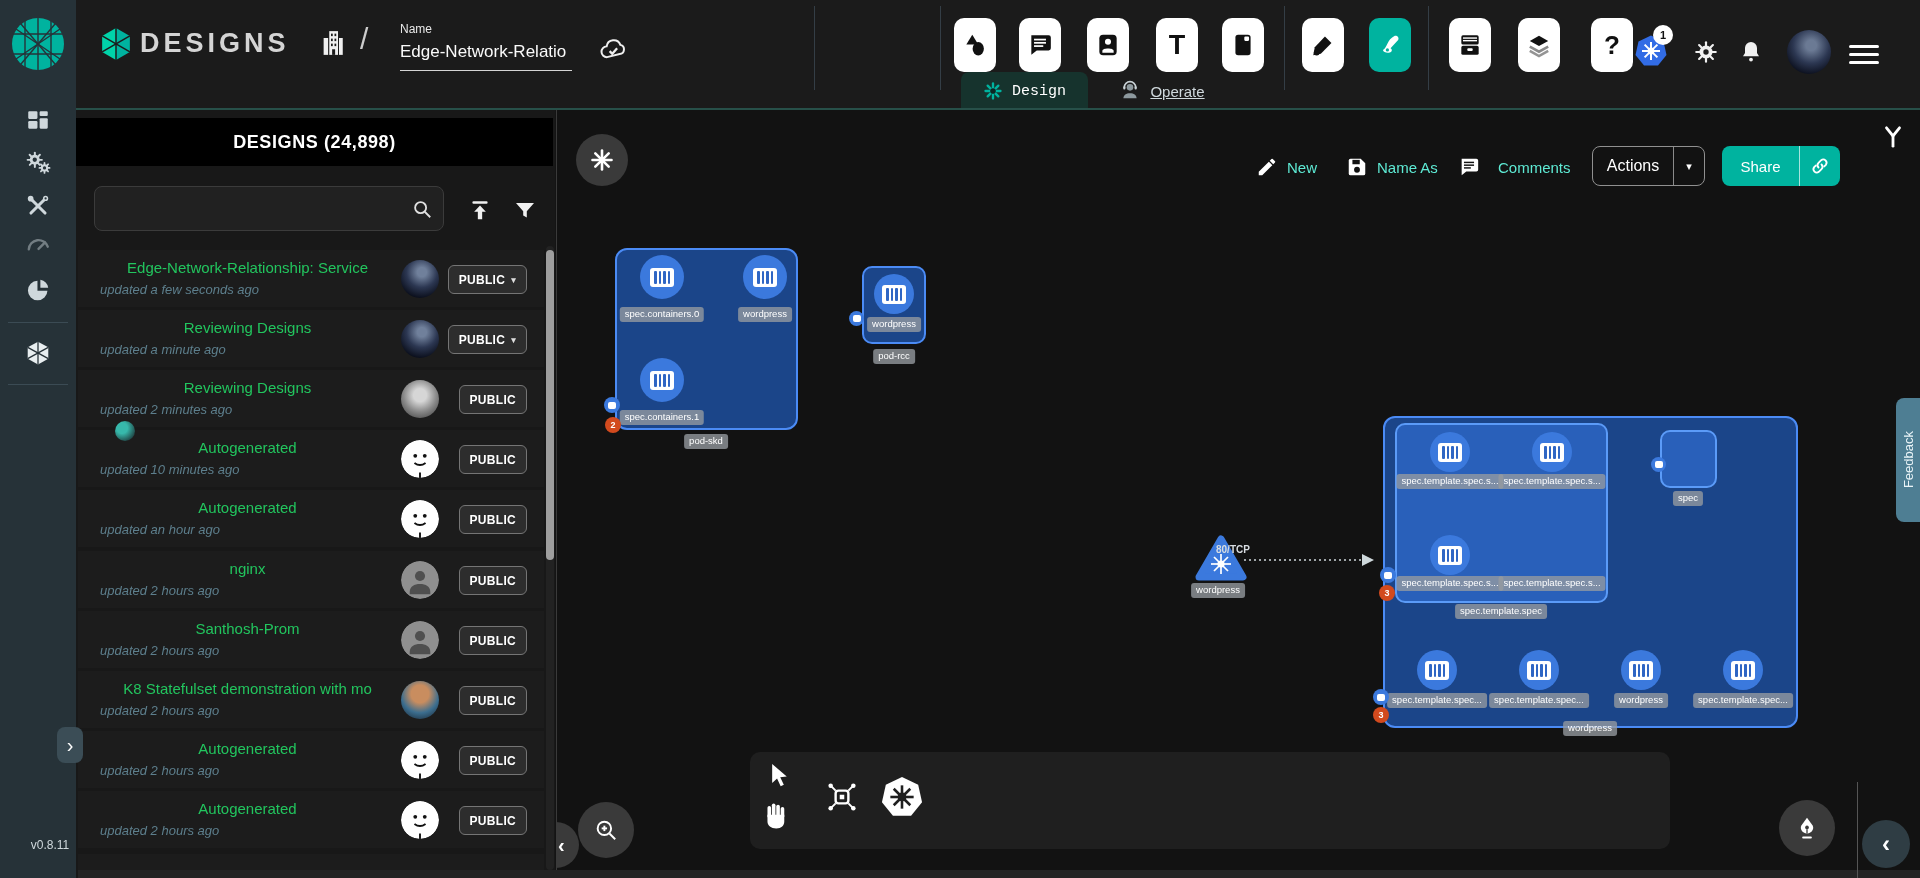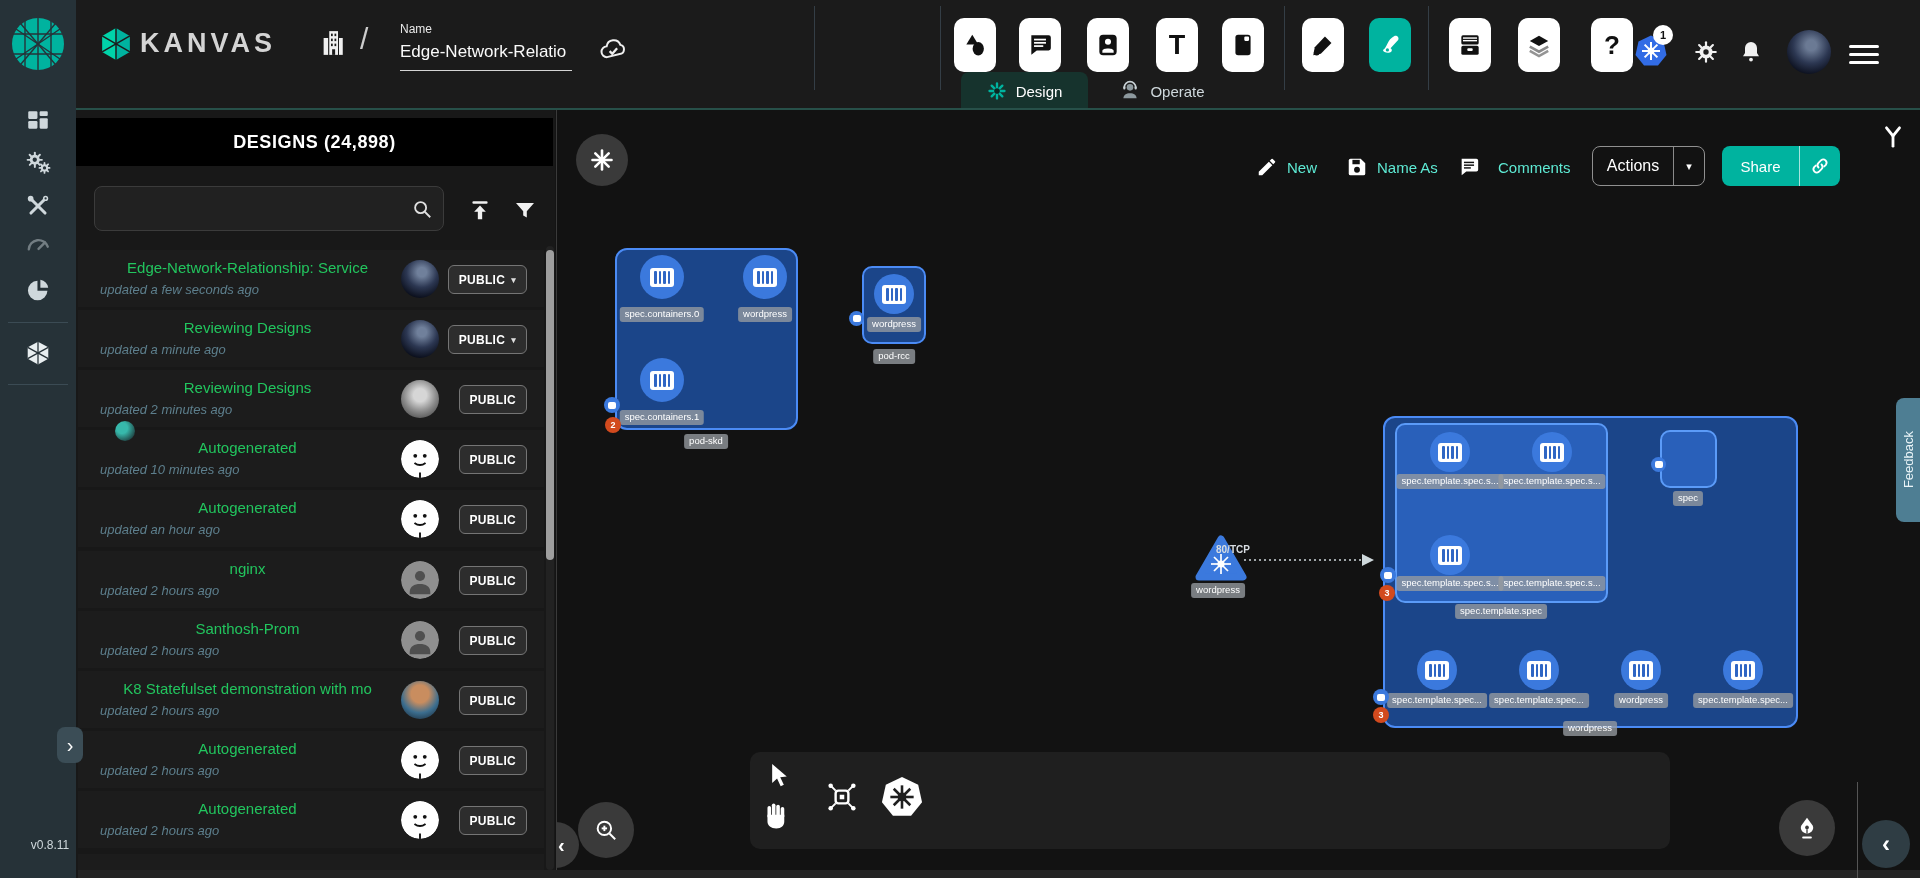--- a/index.html
+++ b/index.html
@@ -23,22 +23,22 @@
   .name-input{left:400px;top:40px;width:172px;background:transparent;border:none;border-bottom:1px solid #d5d5d5;
     color:#fafafa;font-size:17px;font-family:"Liberation Sans",sans-serif;padding:2px 0 8px 0;outline:none;}
   .hdr-ic{color:#f0f0f0;cursor:pointer;}
   .k8s-badge{left:1653px;top:25px;width:20px;height:20px;background:#fff;color:#111;border-radius:50%;
     font-size:11px;font-weight:bold;display:flex;align-items:center;justify-content:center;z-index:3;}
   .avatar-hdr{left:1787px;top:30px;width:44px;height:44px;border-radius:50%;
     background:radial-gradient(circle at 55% 35%,#6b7a94 0 14%,#2c3752 48%,#0c101e 78%);cursor:pointer;}
   .burger span{display:block;width:30px;height:3.4px;background:#fff;margin:4.6px 0;border-radius:2px;}
   
   .tab{top:72px;height:38px;display:flex;align-items:center;justify-content:center;gap:9px;font-size:15px;cursor:pointer;}
-  .tab-design{left:961px;width:127px;background:#16332d;border-radius:8px 8px 0 0;color:#fff;}
-  .tab-operate{left:1094px;width:136px;color:#cfd8dc;}
+  .tab-design{left:961px;width:127px;background:#16332d;border-radius:8px 8px 0 0;color:#fff;font-family:Liberation Mono, monospace;}
+  .tab-operate{left:1094px;width:136px;color:#cfd8dc;text-decoration:underline;}
   .topline{left:76px;top:108px;width:1844px;height:2px;background:#275049;}
   
   .panel{left:76px;top:110px;width:479px;height:768px;background:#181818;}
   .panel-title{left:76px;top:118px;width:477px;height:48px;background:#000;color:#fff;font-size:18px;font-weight:600;
     letter-spacing:.6px;display:flex;align-items:center;justify-content:center;}
   .search-box{left:94px;top:186px;width:350px;height:45px;background:#212121;border:1px solid #3b3b3b;border-radius:8px;box-sizing:border-box;}
   .search-input{position:absolute;left:14px;top:0;width:290px;height:43px;background:transparent;border:none;outline:none;
     color:#c9c9c9;font-size:15px;font-family:"Liberation Sans",sans-serif;}
   .design-row{left:78px;width:466px;height:57px;background:#1c1c1c;cursor:pointer;}
   .row-title{position:absolute;left:22px;top:9px;font-size:15px;color:#22c55e;width:295px;white-space:nowrap;overflow:hidden;text-align:center;}
@@ -202,21 +202,21 @@
     <svg width="32" height="38" viewBox="0 0 30 34">
       <polygon points="15,1 2,8.5 2,23.5 15,31" fill="#00D3A9"></polygon>
       <polygon points="15,1 28,8.5 28,23.5 15,31" fill="#00B39F"></polygon>
       <g stroke="#1b1b1b" stroke-width="1.4">
           <line x1="15" y1="1" x2="15" y2="31"></line>
           <line x1="2" y1="8.5" x2="28" y2="23.5"></line>
           <line x1="28" y1="8.5" x2="2" y2="23.5"></line>
         </g>
     </svg>
   </div>
-  <div class="abs wordmark">KANVAS</div>
+  <div class="abs wordmark">DESIGNS</div>
   <div class="abs hdr-ic" style="left:318px;top:28px;">
     <svg width="30" height="30" viewBox="0 0 24 24" fill="currentColor">
       <rect x="9" y="2.5" width="7" height="19"></rect>
         <rect x="4.5" y="8" width="3.6" height="13.5"></rect>
         <rect x="16.8" y="8" width="3" height="13.5"></rect>
       <g fill="#1b1b1b">
           <rect x="10.4" y="4.5" width="1.4" height="2"></rect>
           <rect x="13.2" y="4.5" width="1.4" height="2"></rect>
         <rect x="10.4" y="8.5" width="1.4" height="2"></rect>
           <rect x="13.2" y="8.5" width="1.4" height="2"></rect>

